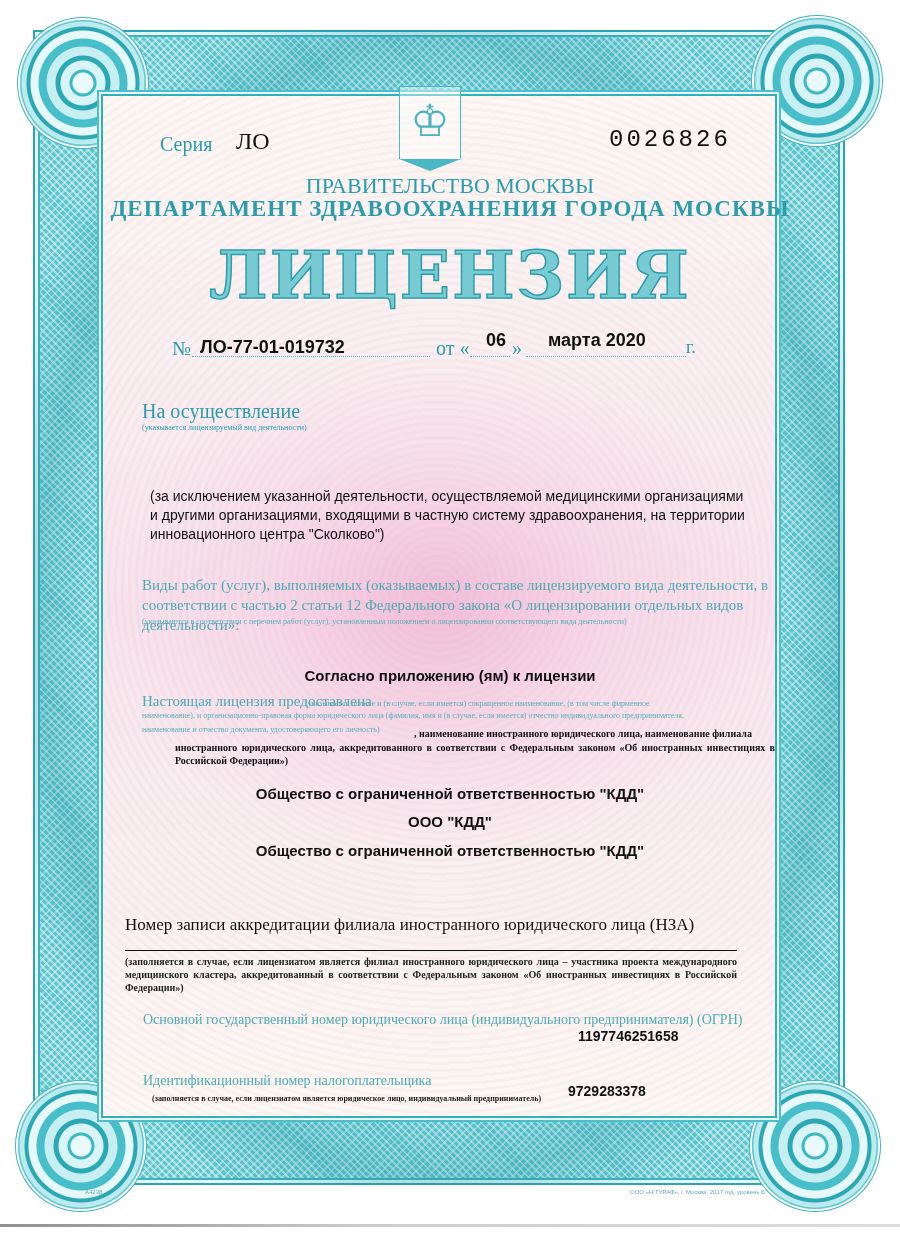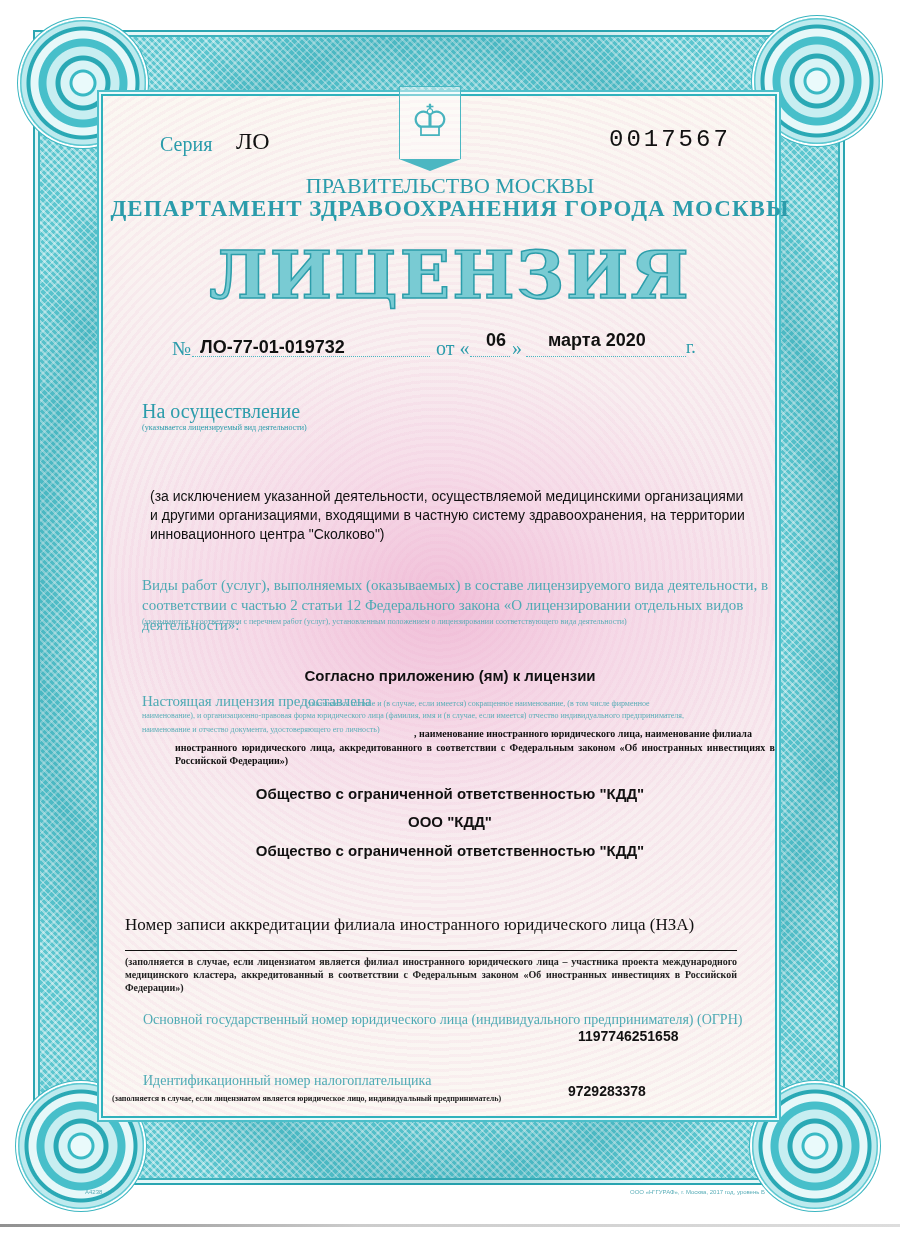--- a/index.html
+++ b/index.html
@@ -107,21 +107,21 @@
   .org-full-2 { left:0; width:900px; top:842px; text-align:center; font-size:15px; font-weight:bold; color:#111; font-family:"Liberation Sans", sans-serif; }
 
   .nza-label { left:125px; top:915px; font-size:17px; color:#111; }
   .nza-line { left:125px; top:950px; width:612px; border-bottom:1.5px solid #111; }
   .nza-note { left:125px; top:955px; width:612px; font-size:10px; line-height:13px; font-weight:bold; color:#222; text-align:justify; text-align-last:left; }
 
   .ogrn-label { left:143px; top:1012px; font-size:14px; color:#4eaab4; }
   .ogrn-value { left:578px; top:1028px; font-size:14px; font-weight:bold; color:#111; font-family:"Liberation Sans", sans-serif; }
   .inn-label { left:143px; top:1073px; font-size:14px; color:#4eaab4; }
   .inn-value { left:568px; top:1083px; font-size:14px; font-weight:bold; color:#111; font-family:"Liberation Sans", sans-serif; }
-  .inn-note { left:112px; top:1094px; font-size:8px; font-weight:bold; color:#222; }
+  .inn-note { left:104px; top:1094px; font-size:8px; font-weight:bold; color:#222;padding-left:48px; }
 
   .form-code { left:85px; top:1189px; font-size:6px; color:#5aaeb8; font-family:"Liberation Sans", sans-serif; }
   .printer { left:630px; top:1189px; font-size:6px; color:#5aaeb8; font-family:"Liberation Sans", sans-serif; }
 
   .scan-edge { left:0; top:1224px; width:900px; height:3px; background:linear-gradient(90deg,#222 0%, #555 20%, #999 40%, #bbb 100%); opacity:.5; }
 </style>
 </head>
 <body>
 
 <div class="page">
@@ -134,21 +134,21 @@
   <div class="rosette ros-br"></div>
 
   <div class="content-area"></div>
 
   <div class="emblem">
     <div class="emblem-inner">♔</div>
   </div>
 
   <div class="abs series-label teal">Серия</div>
   <div class="abs series-value">ЛО</div>
-  <div class="abs serial-number">0017567</div>
+  <div class="abs serial-number">0026826</div>
 
   <div class="abs gov">ПРАВИТЕЛЬСТВО МОСКВЫ</div>
   <div class="abs dept">ДЕПАРТАМЕНТ ЗДРАВООХРАНЕНИЯ ГОРОДА МОСКВЫ</div>
   <div class="abs title">ЛИЦЕНЗИЯ</div>
 
   <div class="abs num-sign">№</div>
   <div class="abs num-line"></div>
   <div class="abs num-value">ЛО-77-01-019732</div>
   <div class="abs from-label">от «</div>
   <div class="abs day-line"></div>

